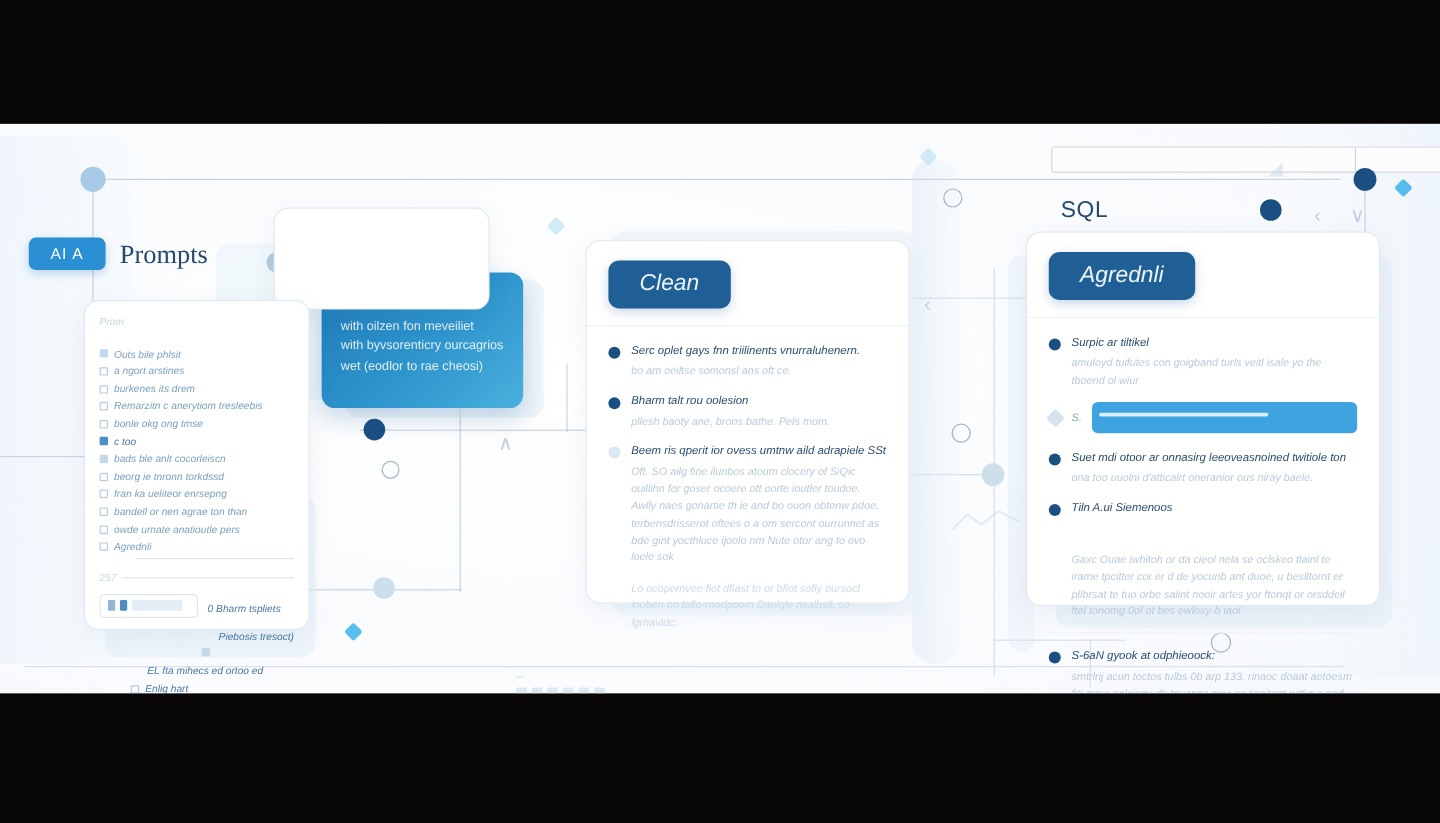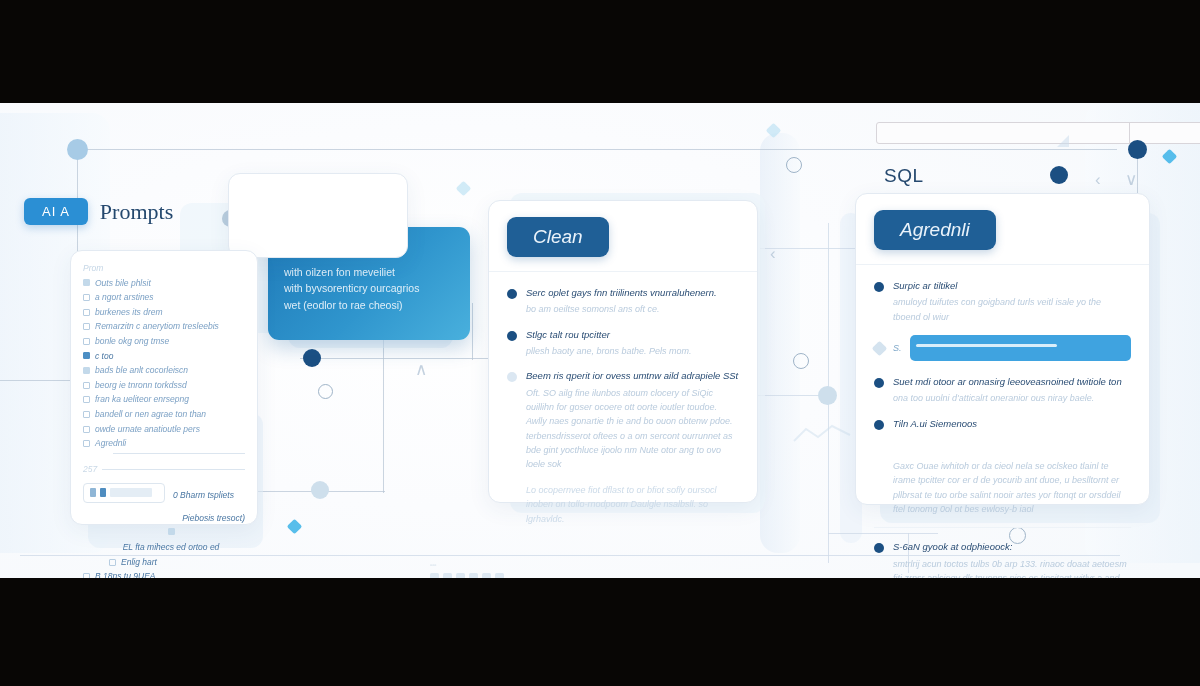--- a/index.html
+++ b/index.html
@@ -68,21 +68,21 @@
   .pill {
     display:inline-block; background:#1f5f96; color:#eaf3fb;
     font-size:19px; padding:9px 26px; border-radius:9px;
     box-shadow:0 3px 9px rgba(30,90,150,.25);
   }
 
   .sql-label { position:absolute; left:884px; top:62px; color:#26496f; font-size:19px; letter-spacing:.5px; }
 
   
   #ai-card {
-    position:absolute; left:268px; top:124px; width:202px; height:113px;
+    position:absolute; left:268px; top:124px; width:168px; height:113px;
     border-radius:11px; color:#f2f8fd;
     background:linear-gradient(135deg,#1f7ab8 0%,#2f95cd 55%,#49b0dd 100%);
     box-shadow:0 8px 20px rgba(30,100,160,.25); padding:14px 16px;
   }
   #ai-card .t { font-size:14px; margin-bottom:7px; opacity:.97; }
   #ai-card .l { font-size:10.5px; line-height:1.55; opacity:.9; }
 
   
   .row { display:flex; gap:9px; margin-bottom:11px; }
   .bullet { flex:0 0 auto; width:10px; height:10px; border-radius:50%; background:#1b4f82; margin-top:3px; }
@@ -214,21 +214,21 @@
 
     <div id="prompts-header">
       <div class="badge">AI A</div>
       <div class="head-title">Prompts</div>
     </div>
 
     <div class="panel" style="left:228px; top:70px; width:180px; height:85px; z-index:5;"></div>
 
     <div class="panel" style="left:70px; top:147px; width:188px; height:275px; z-index:8;">
       <div class="panel-body" style="padding:10px 12px;">
-        <div class="fl" style="color:#c5d6e6; margin-bottom:0;">Prom</div>
+        <div class="fl" style="color:#c5d6e6; margin-bottom:12px;">Prom</div>
 
         <div class="flrow">
             <span class="tick half"></span>
             <span class="fl">Outs bile phlsit</span>
           </div>
         <div class="flrow">
             <span class="tick"></span>
             <span class="fl">a ngort arstines</span>
           </div>
         <div class="flrow">
@@ -324,21 +324,21 @@
         <div class="row">
           <span class="bullet"></span>
           <span class="rowtext">
             <span class="rtitle" style="display:block;">Serc oplet gays fnn triilinents vnurraluhenern.</span>
             <span class="rsub" style="display:block;">bo am oeiltse somonsl ans oft ce.</span>
           </span>
         </div>
         <div class="row">
           <span class="bullet"></span>
           <span class="rowtext">
-            <span class="rtitle" style="display:block;">Stlgc talt rou tpcitter</span>
+            <span class="rtitle" style="display:block;">Bharm talt rou oolesion</span>
             <span class="rsub" style="display:block;">pllesh baoty ane, brons bathe. Pels mom.</span>
           </span>
         </div>
         <div class="row">
           <span class="bullet faint"></span>
           <span class="rowtext">
             <span class="rtitle" style="display:block;">Beem ris qperit ior ovess umtnw aild adrapiele SSt</span>
             <span class="rsub" style="display:block;">Oft. SO ailg fine ilunbos atoum clocery of SiQic ouillihn for goser ocoere ott oorte ioutler toudoe. Awlly naes gonartie th ie and bo ouon obtenw pdoe. terbensdrisserot oftees o a om sercont ourrunnet as bde gint yocthluce ijoolo nm Nute otor ang to ovo loele sok</span>
           </span>
         </div>

